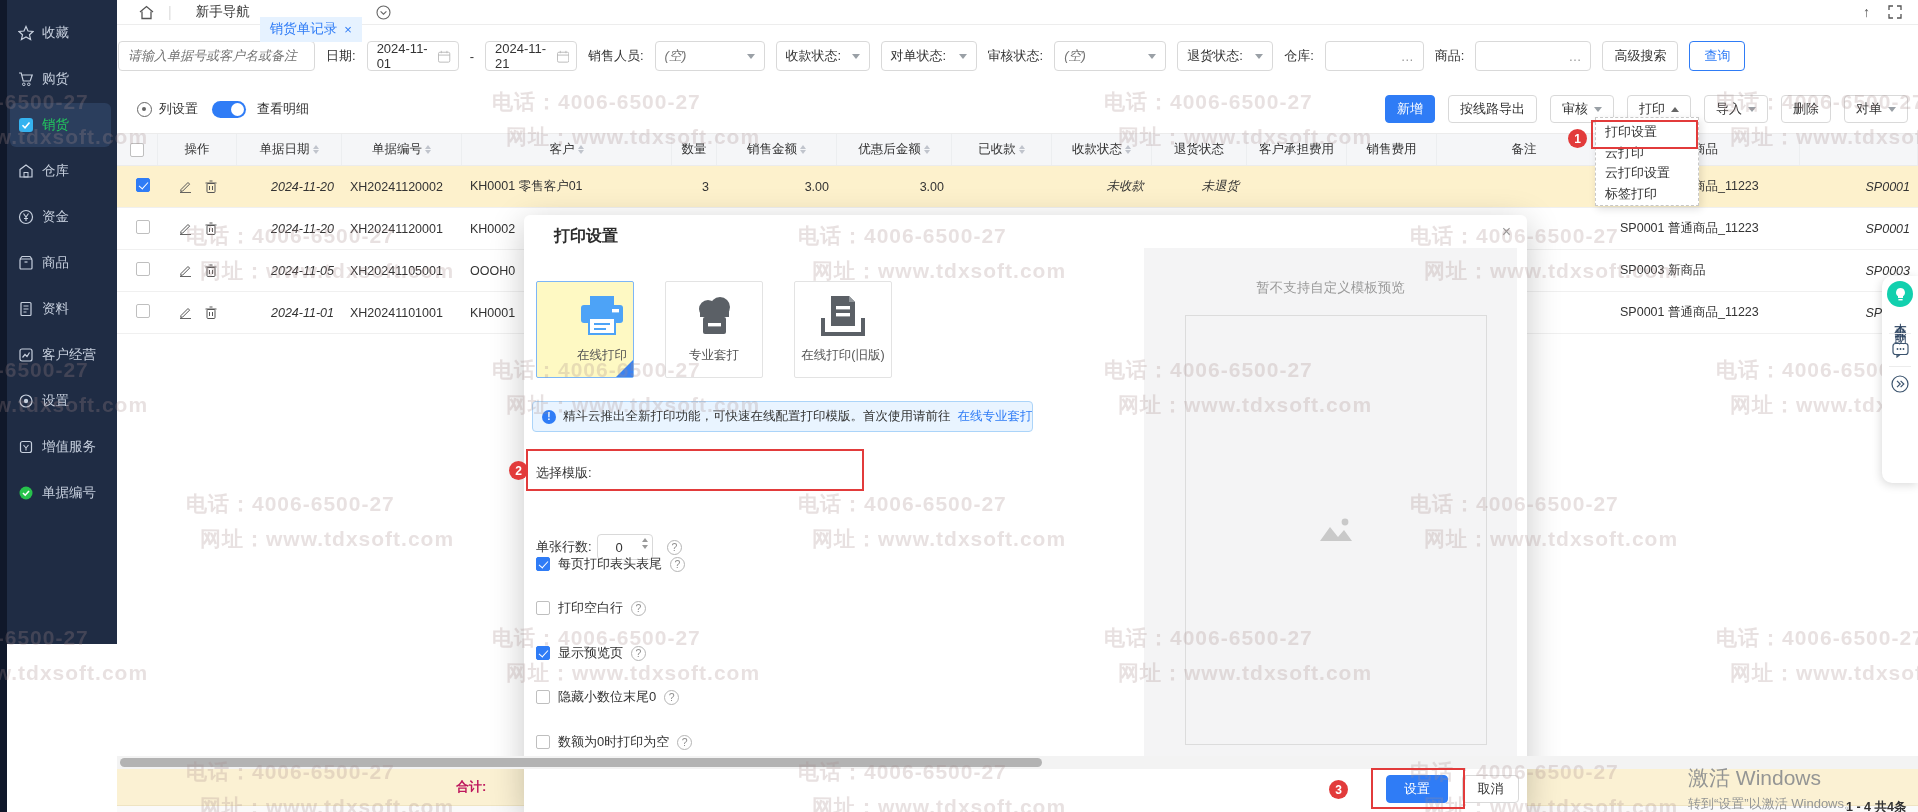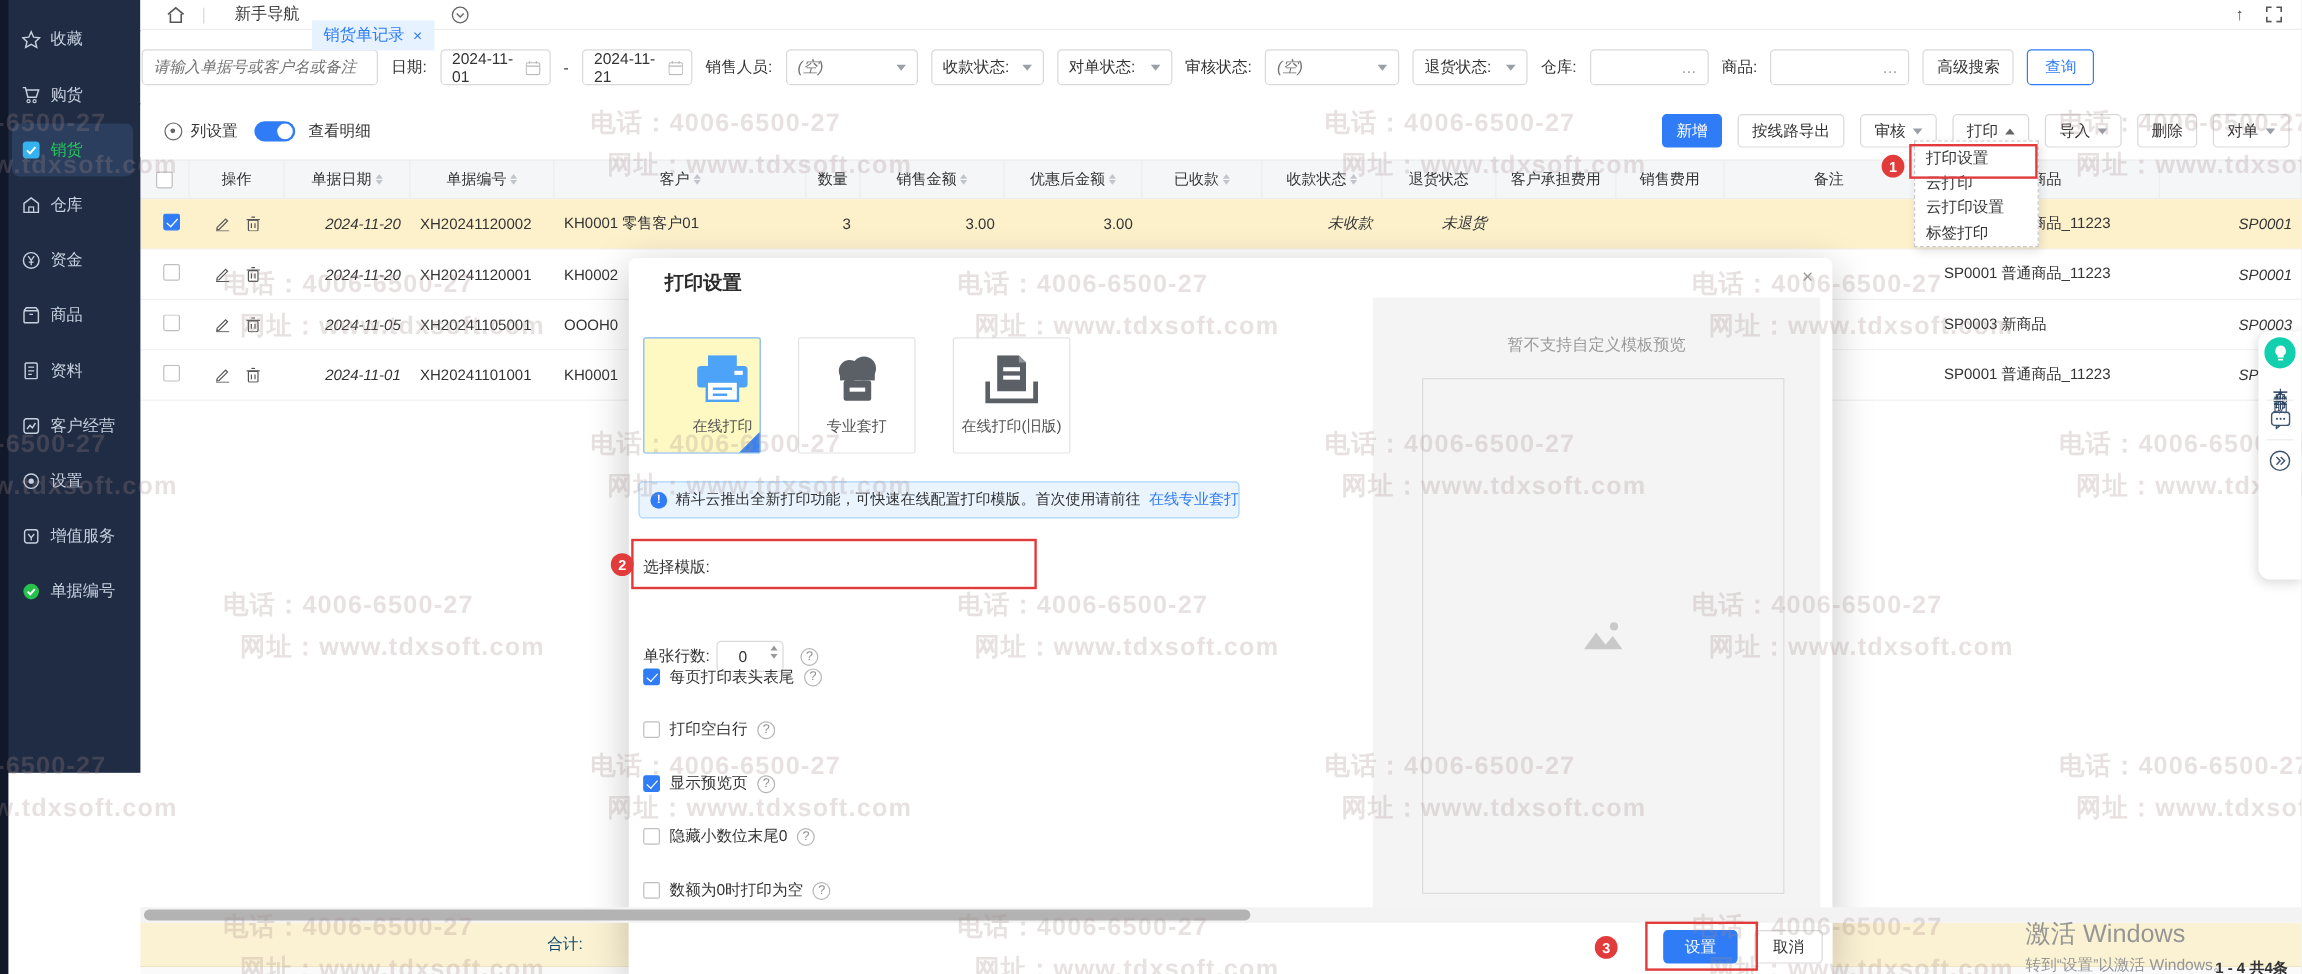--- a/index.html
+++ b/index.html
@@ -69,21 +69,21 @@
   .td.c { text-align:right;font-style:italic; } .td.r { text-align:right; } .td.l { text-align:left; }
   .ops { display:flex; align-items:center; justify-content:center; gap:13px; }
   .cb { width:14px; height:14px; border:1px solid #bfbfbf; border-radius:2px; background:#fff; display:inline-block; position:relative; cursor:pointer; }
   .cb.checked { background:#2f7cf6; border-color:#2f7cf6; }
   .cb.checked::after { content:""; position:absolute; left:4px; top:1.2px; width:4px; height:8px;
                        border:solid #fff; border-width:0 1.6px 1.6px 0; transform:rotate(42deg); }
   
   .hscroll-track { position:absolute; left: 117px; top:756px; width:1801px; height:13px; background:#f3f3f3; z-index:800; }
   .hscroll-thumb { position:absolute; left:3px; top:2px; width:922px; height:9px; background:#b3b3b3; border-radius:5px; cursor:pointer; }
   .summary { position:absolute; left:117px; top:769px; width:1801px; height:37px; background:#fbf1d3; z-index:400;
-             display:flex; align-items:center; font-size:13px; font-weight:normal; color:#0c4a6e;
+             display:flex; align-items:center; font-size:13px; font-weight:bold; color:#be185d;
              border-bottom:1px solid #efe4c2; }
   .summary .sum-label { margin-left:339px; }
   .bottom-strip { position:absolute; left:117px; top:806px; width:1801px; height:6px; background:#fafafa; z-index:400; }
   .pagination { position:absolute; left:1846px; top:799px; z-index:450; font-size:12.5px; font-weight:bold; color:#333; white-space:nowrap; }
   
   .print-menu { position:absolute; left:1595px; top:117px; width:104px; height:89px; background:#fff;
                 border:1px dashed #c8c8c8; box-shadow:2px 3px 8px rgba(0,0,0,0.12); z-index:600; padding-top:4px; }
   .print-menu-item { height:20.5px; line-height:20.5px; padding-left:9px; font-size:13px; color:#333; cursor:pointer; white-space:nowrap; }
   
   .dialog { position:absolute; left:524px; top:215px; width:1003px; height:597px; background:#fff;

